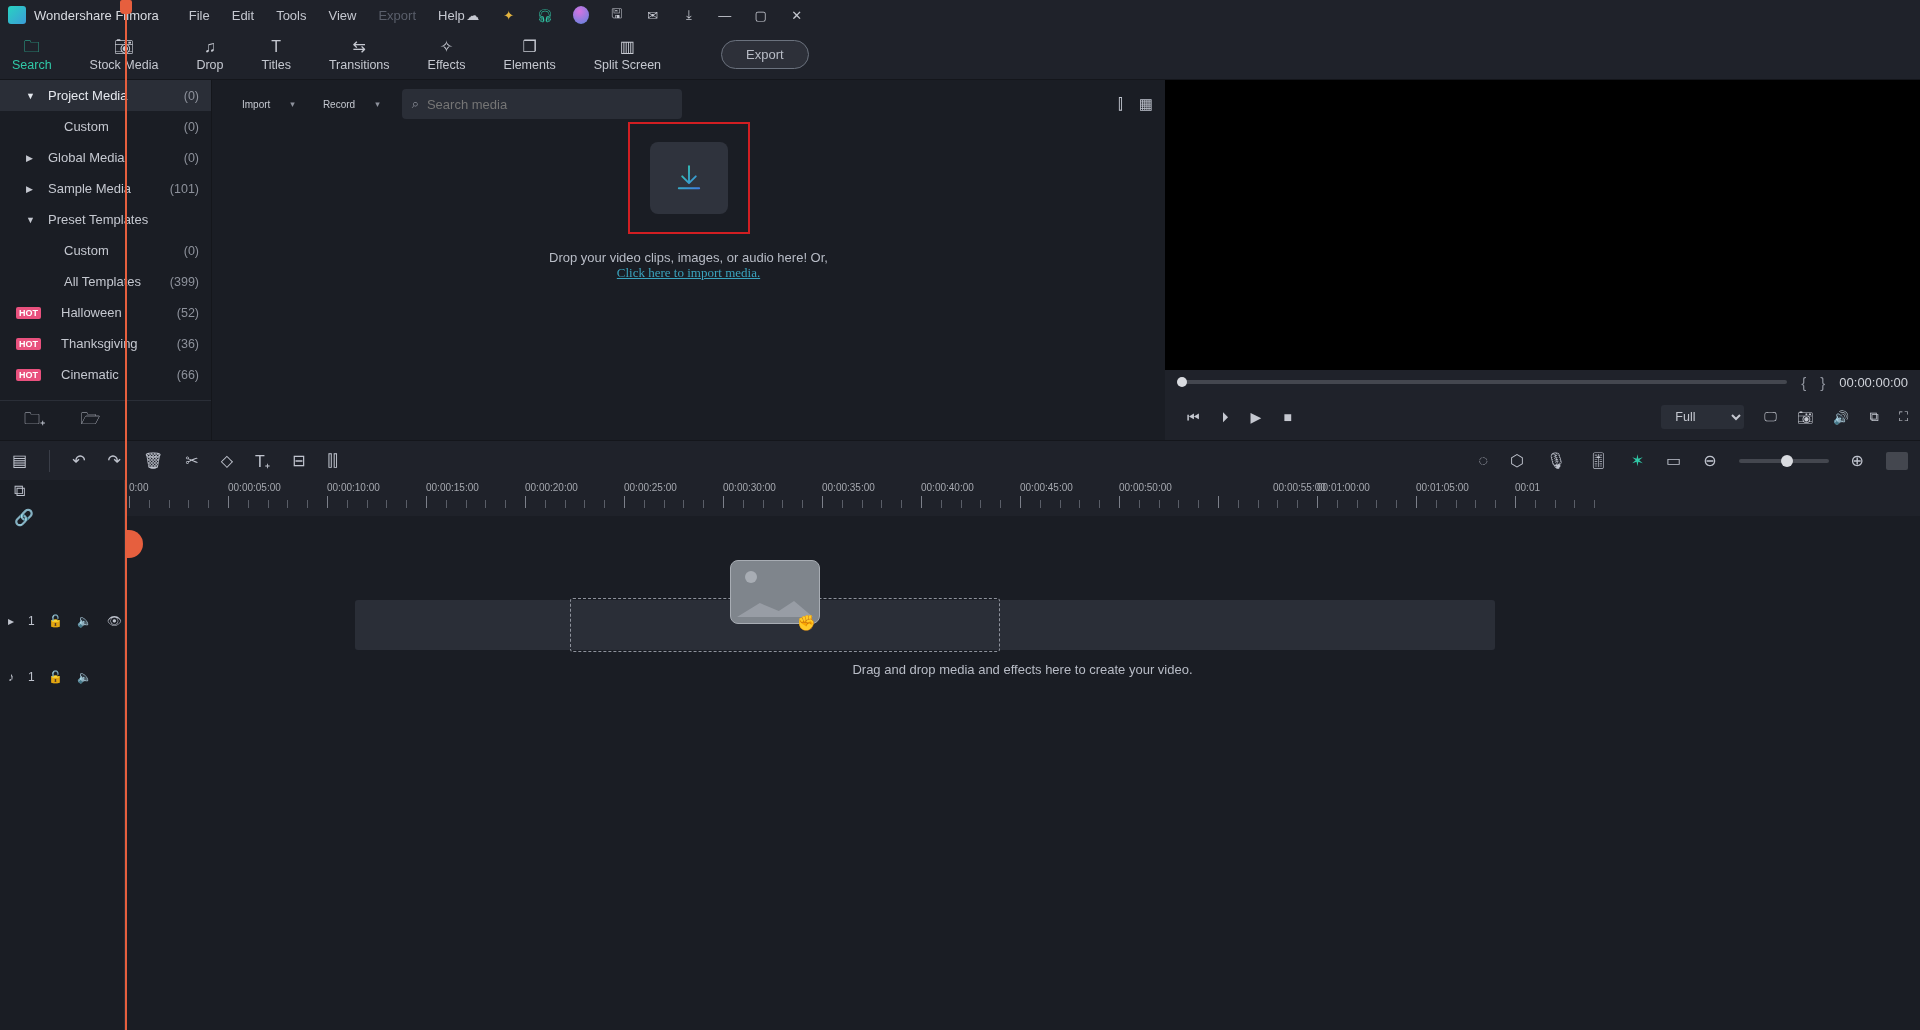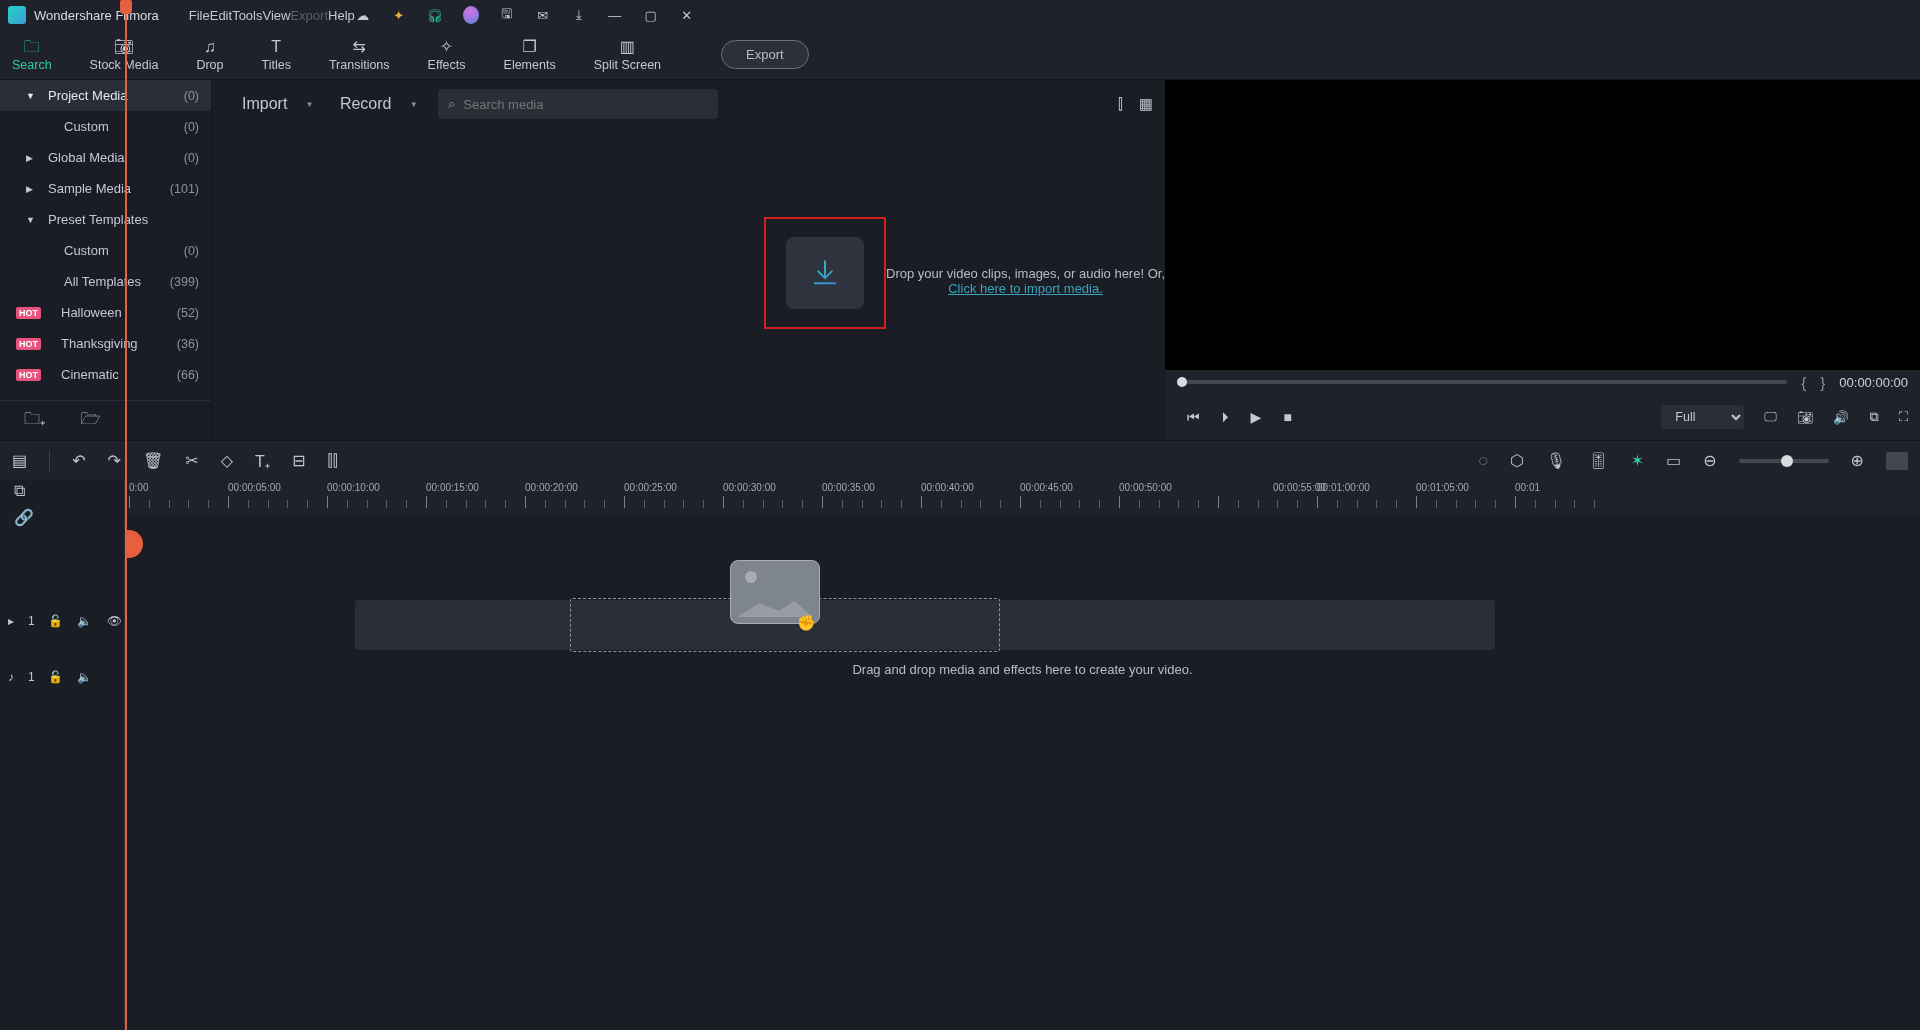--- a/index.html
+++ b/index.html
@@ -2,21 +2,21 @@
 <html><head>
 <meta charset="utf-8">
 <style>
   * { margin:0; padding:0; box-sizing:border-box; font-family:"Segoe UI",Arial,sans-serif; user-select:none; }
   body { background:#1a1d24; color:#c5c8d0; width:1920px; height:1030px; overflow:hidden; font-size:13px; }
 
   
   .titlebar { height:30px; background:#1f222a; display:flex; align-items:center; padding:0 8px; }
   .logo-blob { width:18px; height:18px; background:linear-gradient(135deg,#28d3c1,#3b9dd8); border-radius:3px; margin-right:8px; }
   .app-title { font-size:13px; color:#d8dbe1; margin-right:30px; }
-  .menu { display:flex; }
+  .menu { display:flex; gap:22px; }
   .menu span { font-size:13px; color:#c5c8d0; cursor:pointer; }
   .menu span.disabled { color:#5a5f6b; }
   .title-center { flex:1; text-align:center; color:#c5c8d0; font-size:13px; }
   .win-icons { display:flex; gap:20px; align-items:center; }
   .win-icons span { color:#c5c8d0; cursor:pointer; width:16px; text-align:center; }
   .avatar-circle { width:18px; height:18px; border-radius:50%; background:radial-gradient(circle at 40% 30%, #d673e2, #5a84dd); display:inline-block; }
 
   
   .ribbon { height:50px; background:#1f222a; display:flex; align-items:center; padding:0 12px; border-bottom:1px solid #14161b; }
   .rtabs { display:flex; gap:38px; }
@@ -35,31 +35,31 @@
   .side-row .lbl { flex:1; margin-left:20px; }
   .side-row.child .lbl { margin-left:36px; }
   .side-row .cnt { color:#8e929c; font-size:12.5px; }
   .hot-badge { display:inline-block; background:#e9517e; color:#fff; font-size:9px; font-weight:bold; border-radius:2px; padding:1px 3px; margin-right:4px; line-height:10px; position:relative; left:-12px; }
   .side-row.tpl .lbl { margin-left:4px; }
   .side-bottom { position:absolute; bottom:0; left:0; right:0; height:40px; border-top:1px solid #2a2e37; display:flex; align-items:center; gap:35px; padding-left:24px;}
   .collapse-tab { position:absolute; right:-8px; top:176px; width:8px; height:36px; background:#2a2e37; color:#fff; font-size:9px; line-height:36px; text-align:center; cursor:pointer; border-radius:0 3px 3px 0;}
 
   .media-area { flex:1; min-width:0; background:#1a1d24; display:flex; flex-direction:column; }
   .media-toolbar { height:36px; margin-top:6px; display:flex; align-items:center; gap:16px; padding:0 12px 0 24px; }
-  .dd { display:flex; align-items:center; gap:14px; color:#c5c8d0; cursor:pointer; font-size:16px; padding:4px 6px; }
+  .dd { display:flex; gap:14px; color:#c5c8d0; cursor:pointer; font-size:10px; padding:4px 6px; }
   .dd::after { content:"▾"; font-size:9px; color:#8e929c; margin-left:6px; }
   .searchbox { flex:1; max-width:280px; height:30px; background:#2a2e37; border-radius:4px; display:flex; align-items:center; padding:0 10px; }
   .searchbox input { flex:1; background:transparent; border:none; outline:none; color:#c5c8d0; font-size:13px; }
   .tb-icon { color:#bfc3cd; cursor:pointer; font-size:15px; }
 
-  .dropzone { flex:1; display:flex; flex-direction:row; align-items:center; justify-content:flex-end; }
+  .dropzone { flex:1; display:flex; flex-direction:column; align-items:center; justify-content:flex-start; }
   .drop-box { width:122px; height:112px; border:2px solid #d11e22; display:flex; align-items:center; justify-content:center; margin-bottom:16px; }
   .drop-inner { width:78px; height:72px; background:#2f333d; border-radius:8px; display:flex; align-items:center; justify-content:center; }
   .drop-text { color:#b8bcc6; font-size:13px; text-align:center; }
-  .drop-text a { color:#3aa3bd; text-decoration:underline; cursor:pointer; }
+  .drop-text a { color:#3aa3bd; text-decoration:underline; cursor:pointer;font-family:Liberation Serif, serif; }
 
   .preview { width:755px; background:#000; position:relative; }
   .pv-controls { position:absolute; bottom:0; left:0; right:0; height:70px; background:#1f222a; }
   .timeline-scrub { height:24px; display:flex; align-items:center; padding:0 12px; gap:14px; }
   .scrub-track { flex:1; height:4px; background:#44474f; border-radius:2px; position:relative; }
   .scrub-handle { position:absolute; left:0; top:-3px; width:10px; height:10px; background:#d9dbe0; border-radius:50%; }
   .pv-row2 { height:46px; display:flex; align-items:center; padding:0 12px; gap:20px; }
   .pv-btns { display:flex; gap:22px; margin-left:10px; }
   .pv-btns span { color:#c5c8d0; cursor:pointer; font-size:14px; }
   .pv-right { margin-left:auto; display:flex; align-items:center; gap:20px; color:#c5c8d0; }

